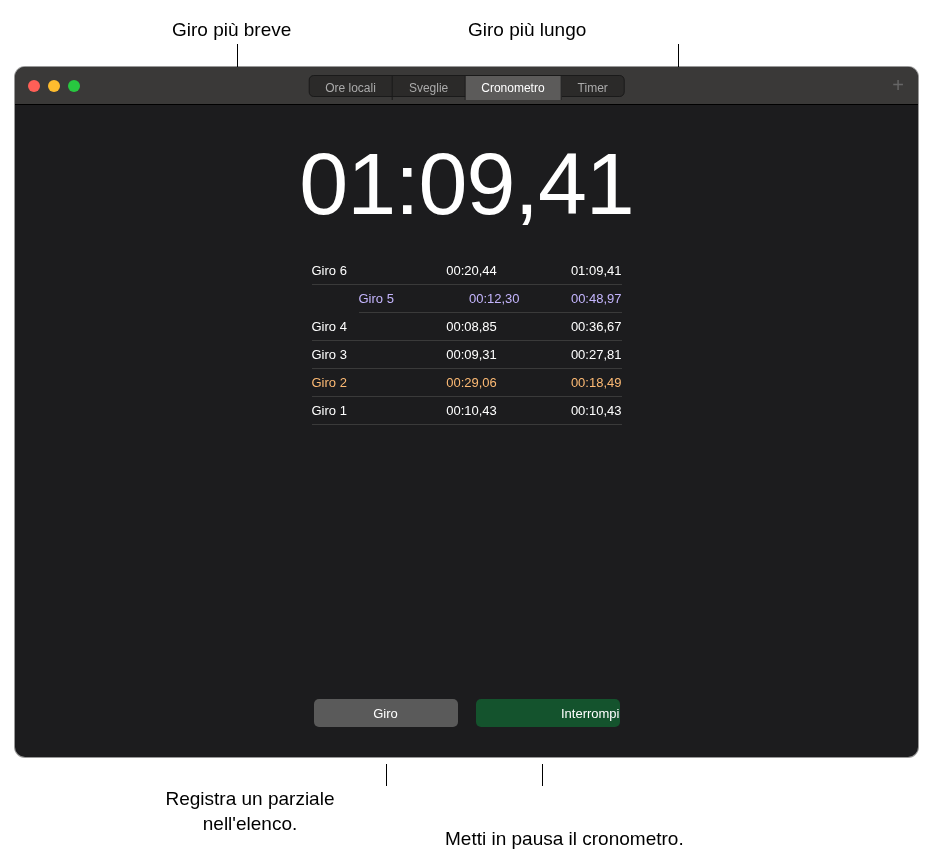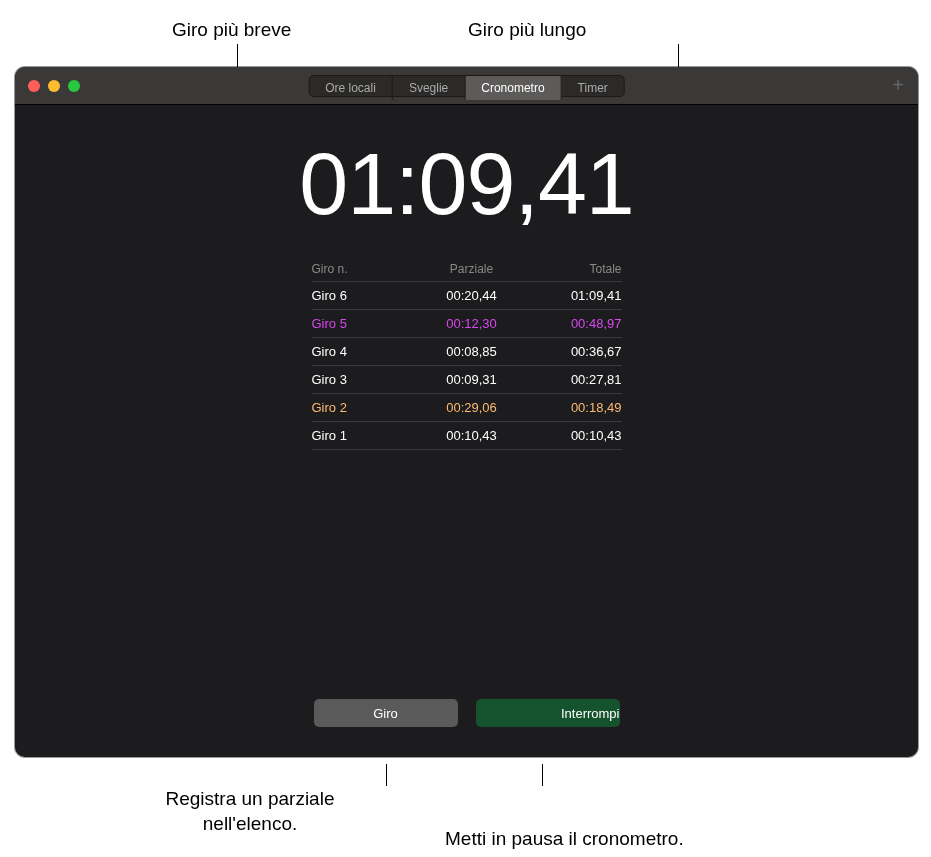--- a/index.html
+++ b/index.html
@@ -106,21 +106,21 @@
       border-bottom: 1px solid #3a3a3a;
     }
     .lap-row {
       display: flex;
       font-size: 13px;
       color: #fff;
       padding: 6px 0;
       border-bottom: 1px solid #3a3a3a;
     }
     .lap-row.fastest { color: #fdba74; }
-    .lap-row.slowest { color: #d946ef; }
+    .lap-row.slowest { color: #c4b5fd; margin-left: 47px; }
     .col-lap { width: 110px; text-align: left; }
     .col-split { width: 100px; text-align: center; }
     .col-total { width: 100px; text-align: right; }
     .buttons {
       position: absolute;
       bottom: 30px;
       left: 50%;
       transform: translateX(-50%);
       display: flex;
       gap: 18px;
@@ -201,25 +201,20 @@
       <div class="tab active">Cronometro</div>
       <div class="tab">Timer</div>
     </div>
     <div class="plus-btn">+</div>
   </div>
 
   <div class="content">
     <div class="time-display">01:09,41</div>
 
     <div class="lap-table">
-      <div class="lap-header">
-        <div class="col-lap">Giro n.</div>
-        <div class="col-split">Parziale</div>
-        <div class="col-total">Totale</div>
-      </div>
       <div id="lap-rows">
           <div class="lap-row ">
             <div class="col-lap">Giro 6</div>
             <div class="col-split">00:20,44</div>
             <div class="col-total">01:09,41</div>
           </div>
           <div class="lap-row slowest">
             <div class="col-lap">Giro 5</div>
             <div class="col-split">00:12,30</div>
             <div class="col-total">00:48,97</div>

